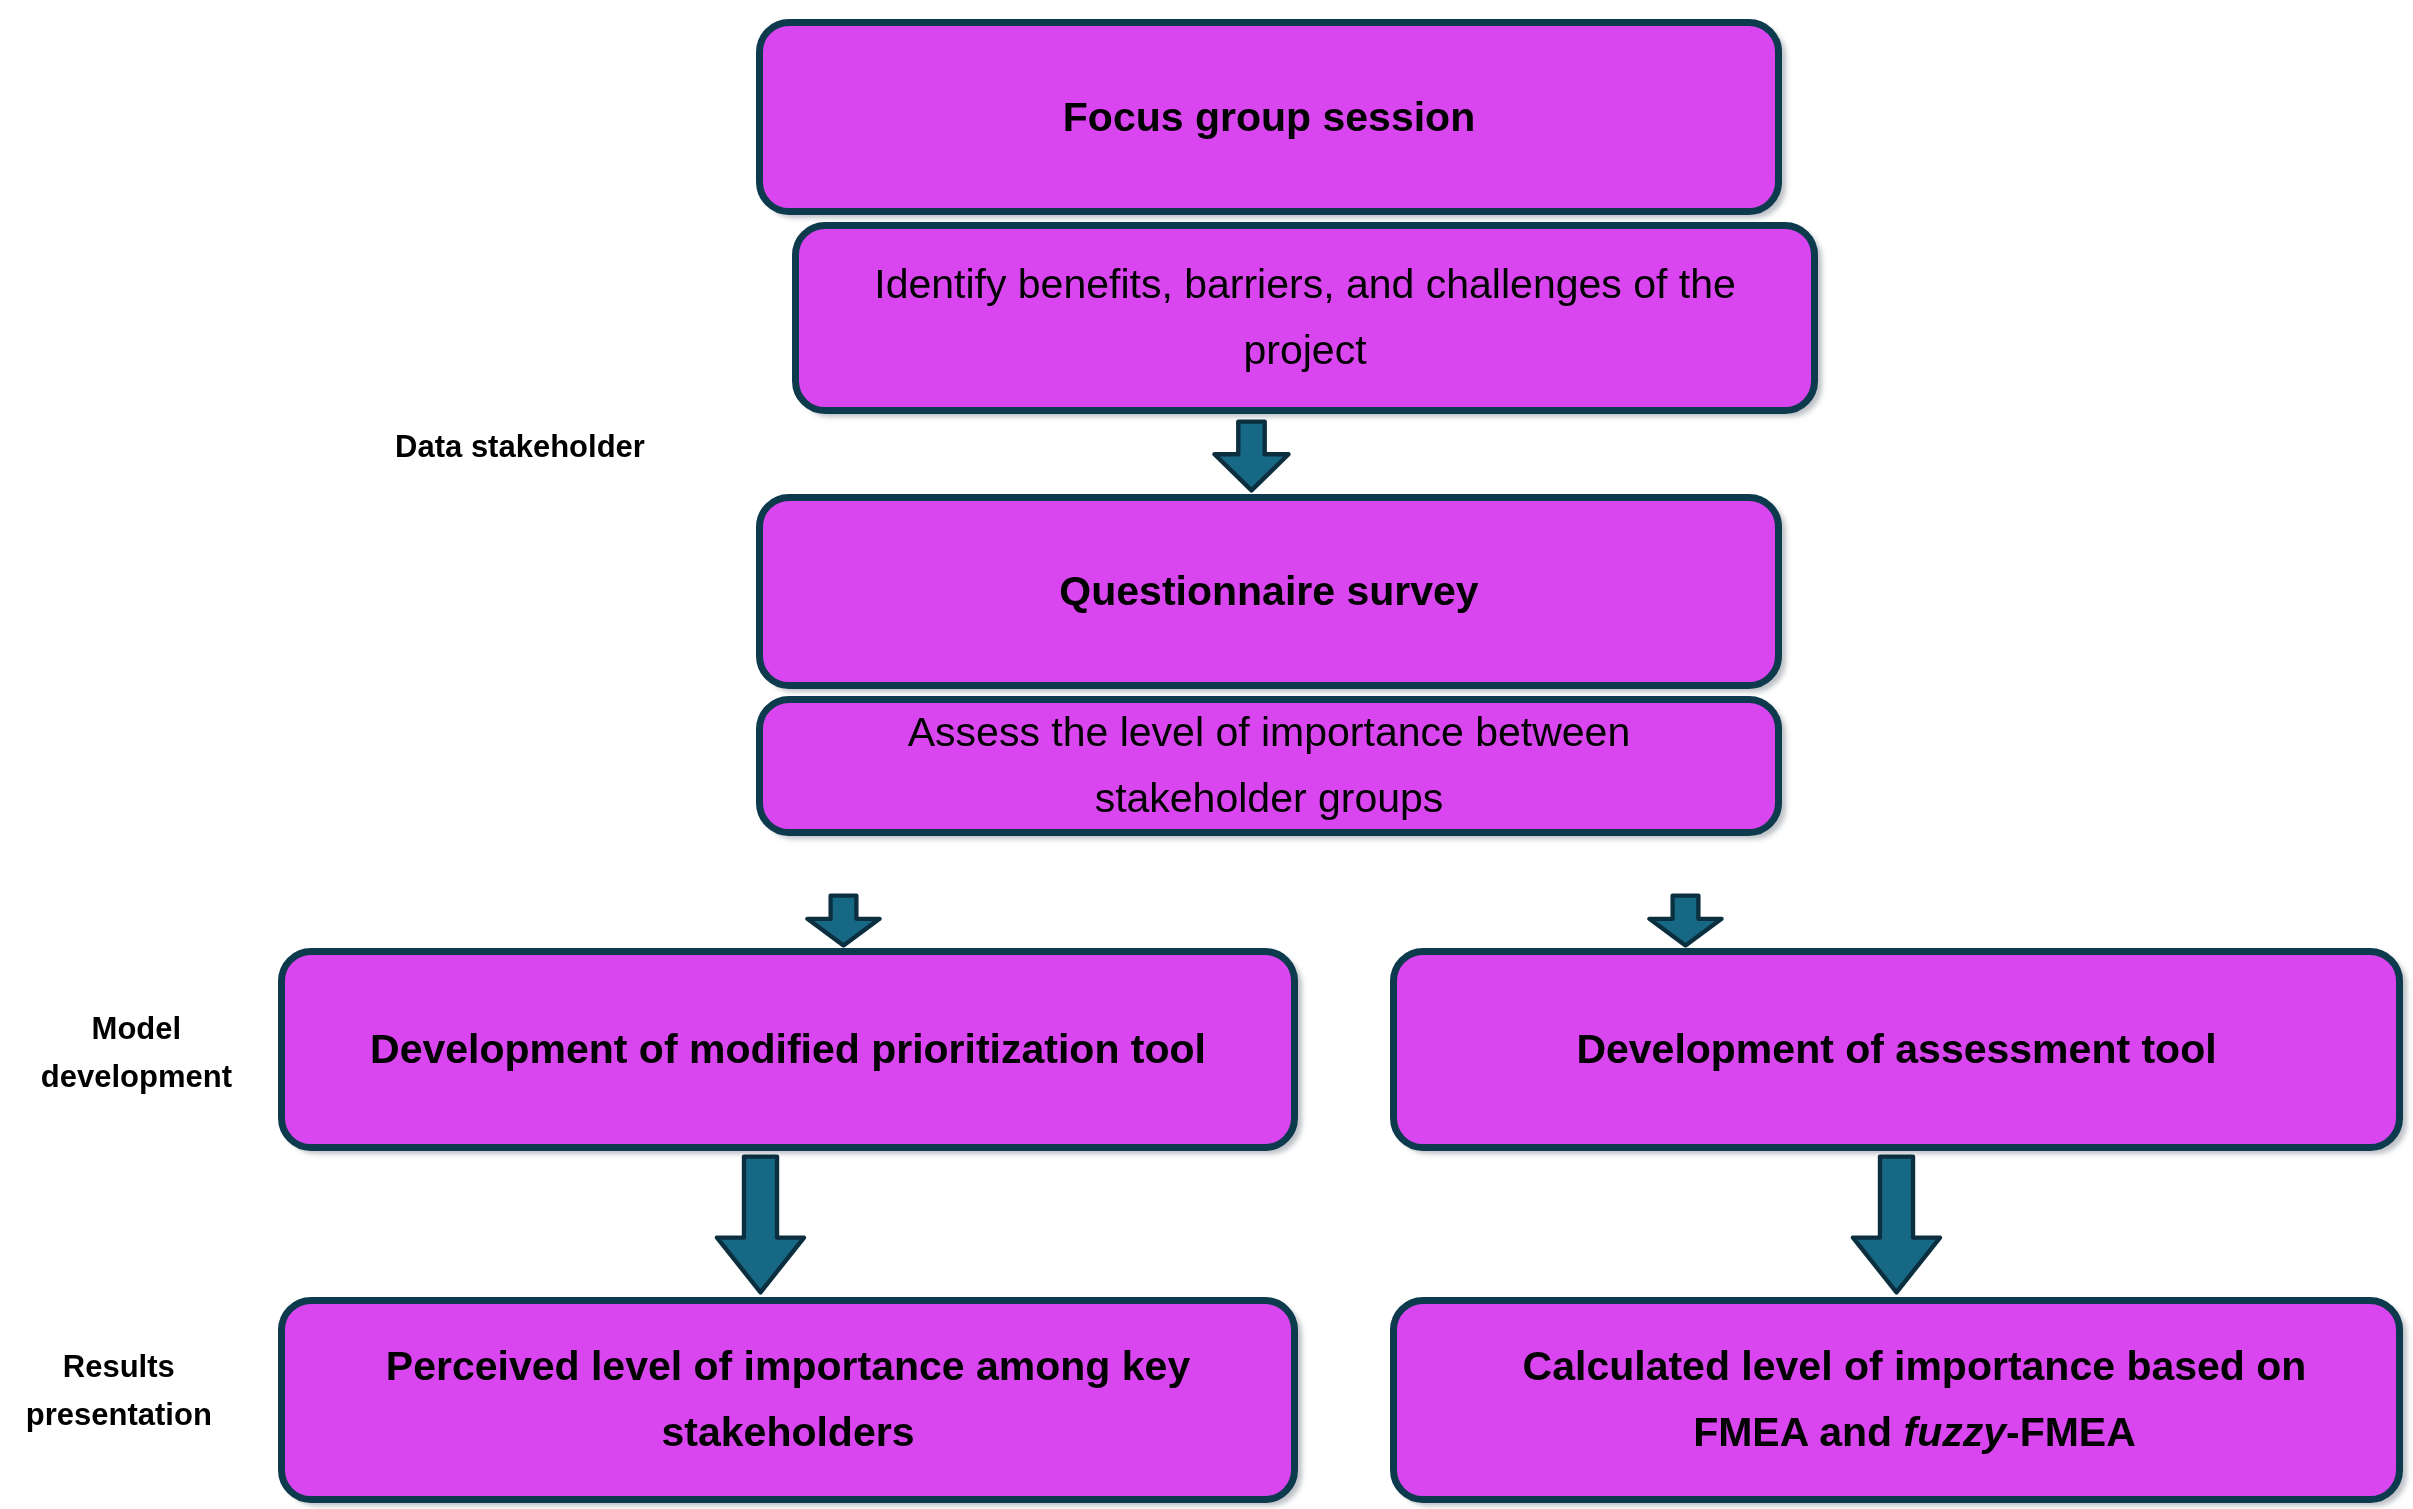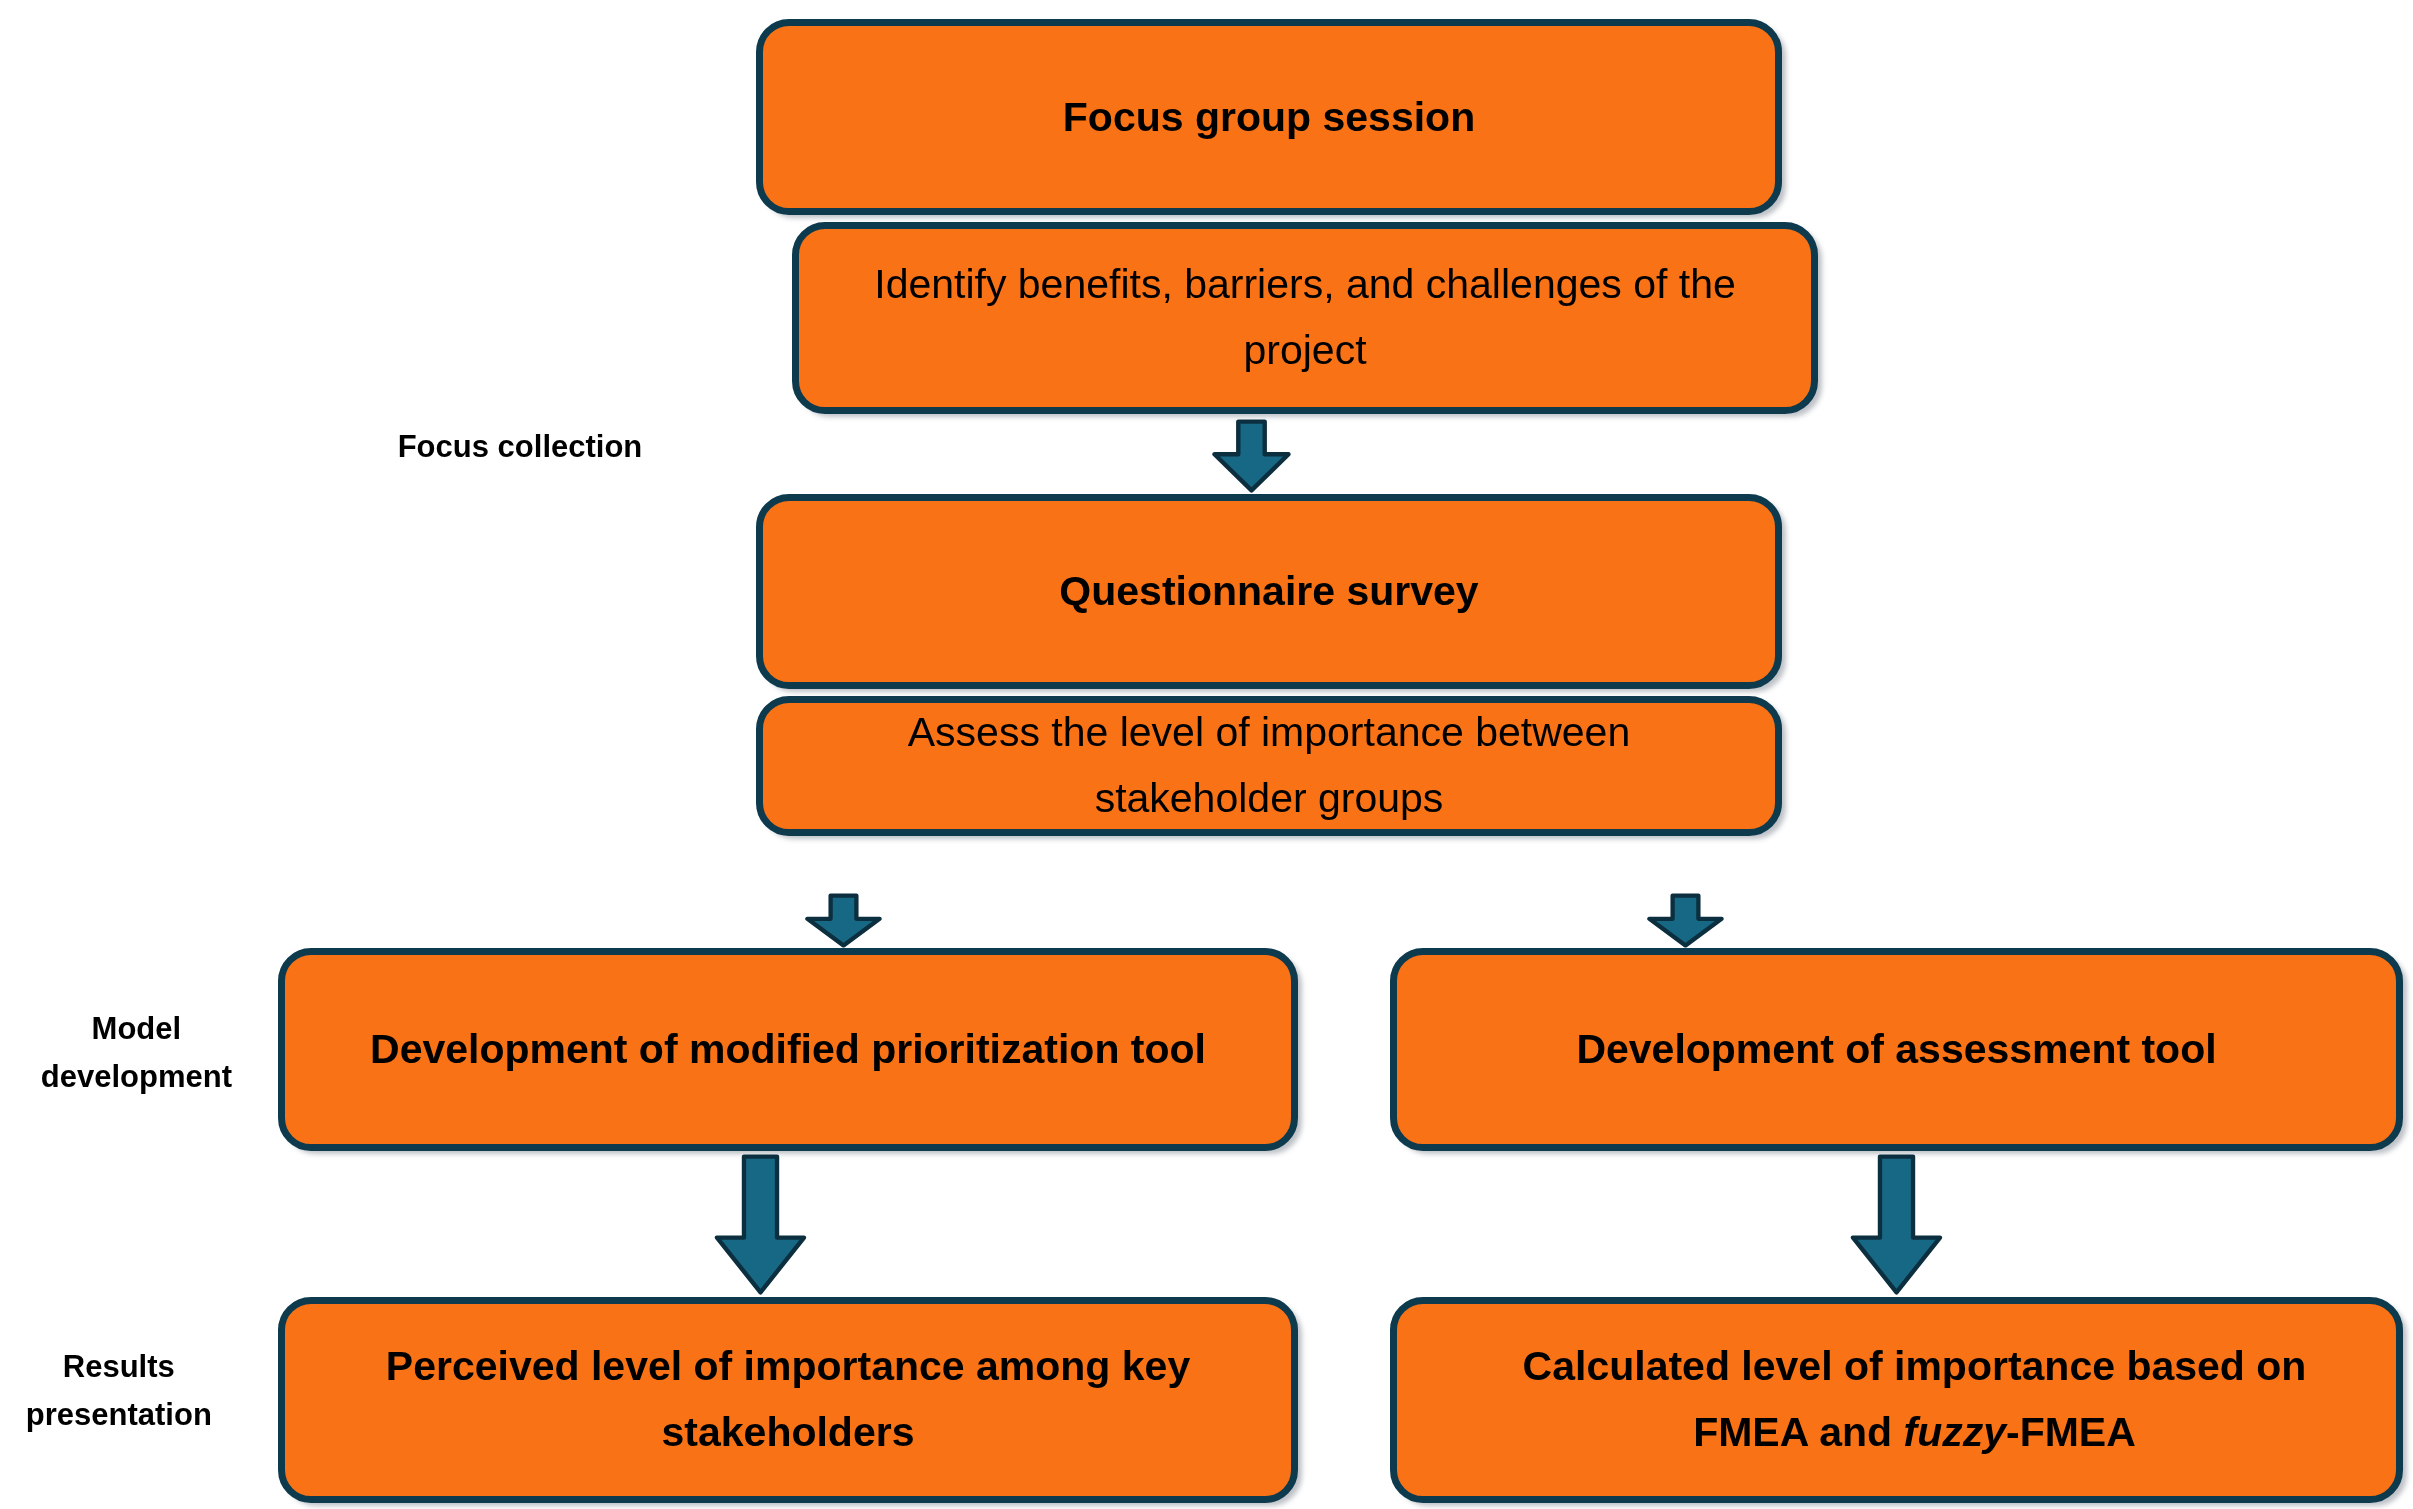--- a/index.html
+++ b/index.html
@@ -14,21 +14,21 @@
     position:relative;
     width:2413px;
     height:1509px;
     background:var(--bg);
     font-family:"Liberation Sans", sans-serif;
     color:var(--text);
     overflow:hidden;
   }
   .box{
     position:absolute;
-    background:#f97316;
+    background:#d946ef;
     border:7px solid var(--border);
     border-radius:33px;
     box-shadow:5.3px 4.4px 5.3px -1.8px rgba(110,120,130,0.45);
     display:flex;
     align-items:center;
     justify-content:center;
     text-align:center;
     box-sizing:border-box;
     padding:0 44px;
   }
@@ -64,21 +64,21 @@
 
   <div class="box" style="left:756px;top:19.4px;width:1026px;height:196px;">
     <span class="box-title">Focus group session</span>
   </div>
 
   <div class="box" style="left:756px;top:222px;width:1026px;height:192px;margin-left:36px;">
     <span class="box-desc">Identify benefits, barriers, and challenges of the project</span>
   </div>
 
   <div class="phase-label" style="left:370px;top:423px;width:300px;">
-    <span>Focus collection</span>
+    <span>Data stakeholder</span>
   </div>
 
   <div class="arrow" style="left:1209px;top:419px;width:85px;height:74px;">
     <svg viewBox="0 0 96 84">
       <polygon points="33,3 63,3 63,40 90,40 48,81 6,40 33,40" fill="var(--arrow-fill)" stroke="var(--arrow-stroke)" stroke-width="5" stroke-linejoin="round"></polygon>
     </svg>
   </div>
 
   <div class="box" style="left:756px;top:494px;width:1026px;height:195px;">
     <span class="box-title">Questionnaire survey</span>

